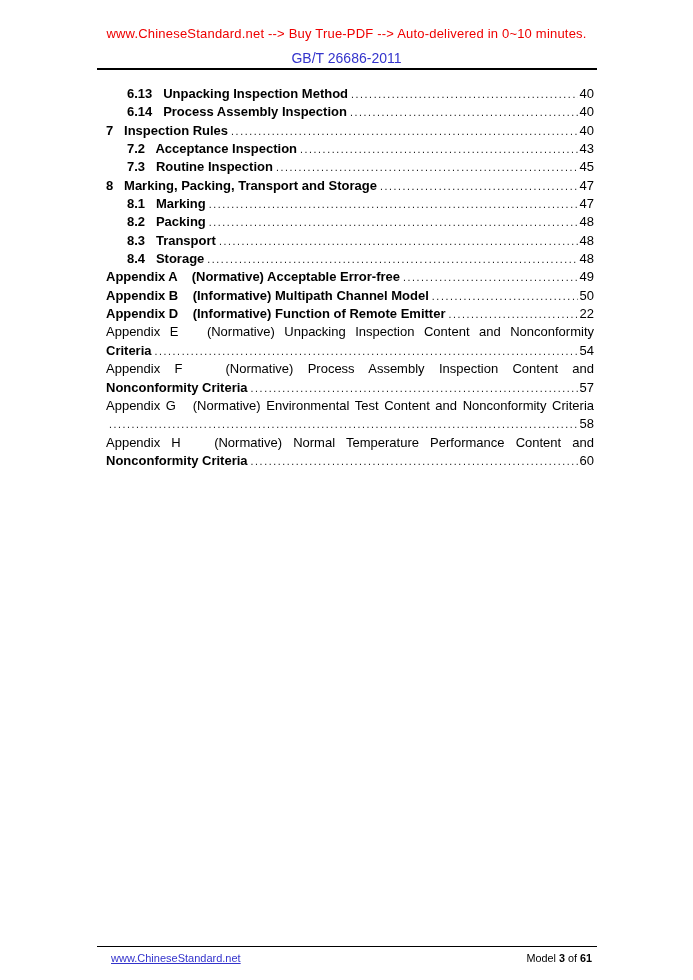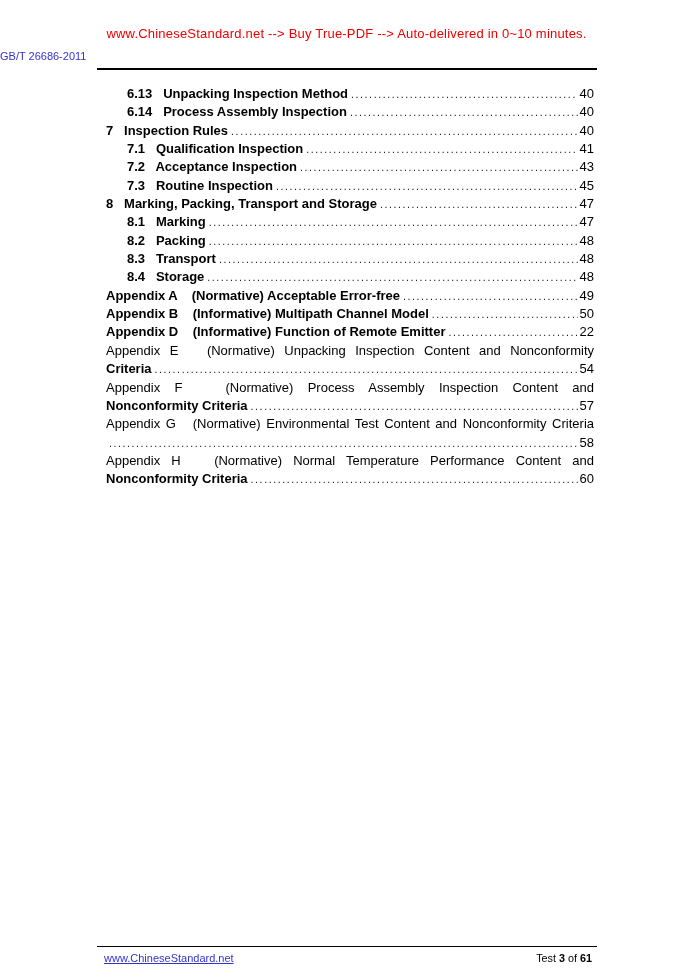--- a/index.html
+++ b/index.html
@@ -24,22 +24,23 @@
     color: var(--banner-red, #ee0000);
     font-size: 13px;
     letter-spacing: 0.2px;
     cursor: pointer;
   }
   .doc-number {
     position: absolute;
     top: 50px;
     left: 0;
     width: 100%;
+    text-align: center;
     color: var(--doc-blue, #3333cc);
-    font-size: 11px;
+    font-size: 14px;
   }
   .header-rule {
     position: absolute;
     top: 68px;
     left: 97px;
     width: 500px;
     height: 2px;
     background: #000;
   }
   .toc {
@@ -102,21 +103,21 @@
     position: absolute;
     top: 952px;
     left: 97px;
     width: 500px;
     display: flex;
     justify-content: space-between;
     align-items: baseline;
     font-size: 11px;
   }
   .footer-link {
-    margin-left: 7px;
+    margin-left: 14px;
     color: var(--doc-blue, #3333cc);
     text-decoration: underline;
     cursor: pointer;
   }
   .page-info {
     margin-right: 5px;
     color: #000;
     font-size: 10.8px;
   }
   .page-info .num {
@@ -153,28 +154,20 @@
 
   <div class="toc-entry">
 
     <div class="toc-dotline">
       <span class="toc-label">7   Inspection Rules</span>
       <span class="toc-dots"></span>
       <span class="toc-page">40</span>
     </div>
   </div>
 
-  <div class="toc-entry indent">
-
-    <div class="toc-dotline">
-      <span class="toc-label">7.1   Qualification Inspection</span>
-      <span class="toc-dots"></span>
-      <span class="toc-page">41</span>
-    </div>
-  </div>
 
   <div class="toc-entry indent">
 
     <div class="toc-dotline">
       <span class="toc-label">7.2   Acceptance Inspection</span>
       <span class="toc-dots"></span>
       <span class="toc-page">43</span>
     </div>
   </div>
 
@@ -295,18 +288,18 @@
       <span class="toc-page">60</span>
     </div>
   </div>
 </div>
 
 <div class="footer-rule"></div>
 
 <div class="footer">
   <span class="footer-link">www.ChineseStandard.net</span>
   <span class="page-info">
-    <span>Test</span>
+    <span>Model</span>
     <span class="num">3</span>
     <span>of</span>
     <span class="num">61</span>
   </span>
 </div>
 
 </body></html>

